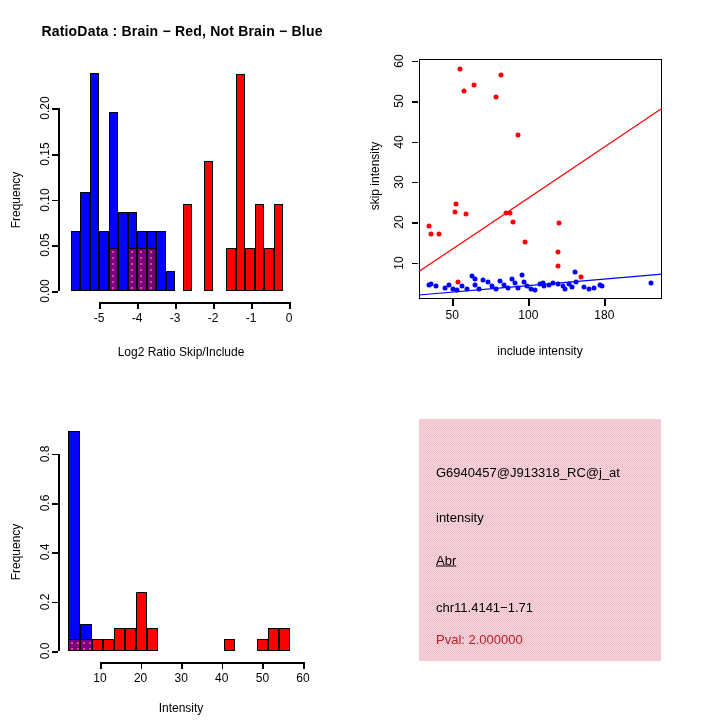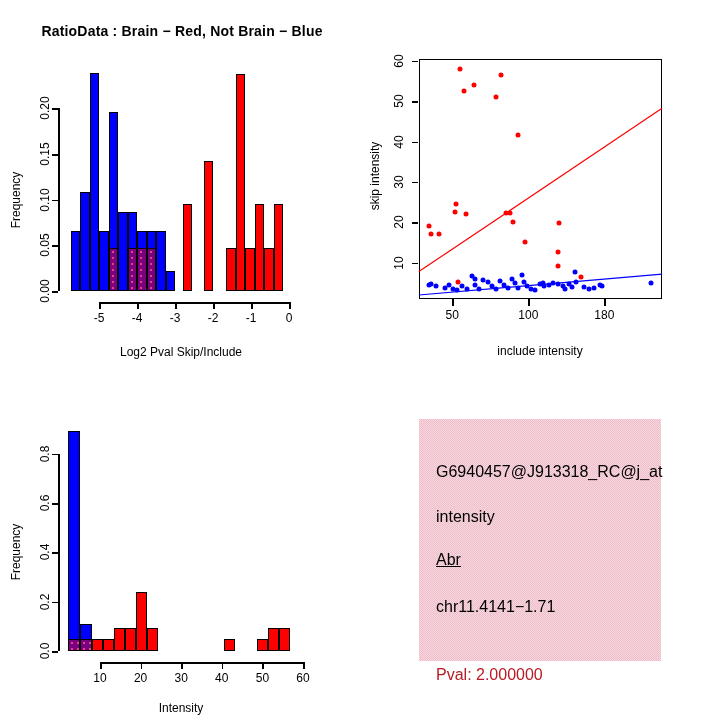--- a/index.html
+++ b/index.html
@@ -9,44 +9,44 @@
   .vert{position:absolute;transform:translate(-50%,-50%) rotate(-90deg);white-space:nowrap;font-size:12px;color:#000;}
   .title{font-weight:bold;font-size:14px;letter-spacing:0.2px;}
   .bar{position:absolute;border:1px solid #000;box-sizing:border-box;}
   .stip{background-image:radial-gradient(circle,rgba(255,80,140,0.85) 0.7px,transparent 0.9px);background-size:6px 6px;}
   .dot{position:absolute;width:5px;height:5px;border-radius:50%;transform:translate(-50%,-50%);}
   .tick{position:absolute;background:#000;}
   .axisline{position:absolute;background:#000;}
   .tlx{position:absolute;transform:translateX(-50%);font-size:12px;color:#000;white-space:nowrap;}
   .plotbox{position:absolute;border:1.5px solid #000;box-sizing:border-box;background:transparent;}
   .pinkbox{position:absolute;}
-  .iline{position:absolute;transform:translateY(-50%);font-size:16px;white-space:nowrap;color:#000;}
+  .iline{position:absolute;transform:translateY(-50%);font-size:13px;white-space:nowrap;color:#000;}
   svg.fitlines{position:absolute;left:0;top:0;pointer-events:none;}
 </style>
 </head>
 <body>
 
 <div id="stage">
 
   <div class="ctr title" style="left:182px;top:31px">RatioData : Brain − Red, Not Brain − Blue</div>
-  <div class="ctr" style="left:181px;top:352px">Log2 Pval Skip/Include</div>
+  <div class="ctr" style="left:181px;top:352px">Log2 Ratio Skip/Include</div>
   <div class="vert" style="left:16px;top:200px">Frequency</div>
 
   <div class="ctr" style="left:540px;top:351px">include intensity</div>
   <div class="vert" style="left:375px;top:176px">skip intensity</div>
 
   <div class="ctr" style="left:181px;top:708px">Intensity</div>
   <div class="vert" style="left:16px;top:552px">Frequency</div>
 
   <div class="pinkbox" style="left: 419px; top: 419px; width: 242px; height: 242px; background-color: rgb(242, 201, 209); background-image: repeating-conic-gradient(rgb(248, 216, 222) 0%, rgb(248, 216, 222) 25%, rgb(236, 190, 201) 0%, rgb(236, 190, 201) 50%); background-size: 2px 2px;">
     <div class="iline" style="left: 17px; top: 53px; color: rgb(0, 0, 0);">G6940457@J913318_RC@j_at</div>
     <div class="iline" style="left: 17px; top: 98px; color: rgb(0, 0, 0);">intensity</div>
     <div class="iline" style="left: 17px; top: 141px; color: rgb(0, 0, 0); text-decoration: underline;">Abr</div>
     <div class="iline" style="left: 17px; top: 188px; color: rgb(0, 0, 0);">chr11.4141−1.71</div>
-    <div class="iline" style="left: 17px; top: 220px; color: rgb(184, 27, 37); margin-top: 36px;">Pval: 2.000000</div>
+    <div class="iline" style="left: 17px; top: 220px; color: rgb(184, 27, 37);">Pval: 2.000000</div>
   </div>
 
 <div class="axisline" style="left: 58px; top: 108.4px; width: 1.5px; height: 182.6px;"></div>
     <div class="tick" style="left: 52px; top: 291px; width: 6px; height: 1.5px;"></div>
     <div class="vert" style="left: 45px; top: 291px;">0.00</div>
     <div class="tick" style="left: 52px; top: 245.35px; width: 6px; height: 1.5px;"></div>
     <div class="vert" style="left: 45px; top: 245.35px;">0.05</div>
     <div class="tick" style="left: 52px; top: 199.7px; width: 6px; height: 1.5px;"></div>
     <div class="vert" style="left: 45px; top: 199.7px;">0.10</div>
     <div class="tick" style="left: 52px; top: 154.05px; width: 6px; height: 1.5px;"></div>

